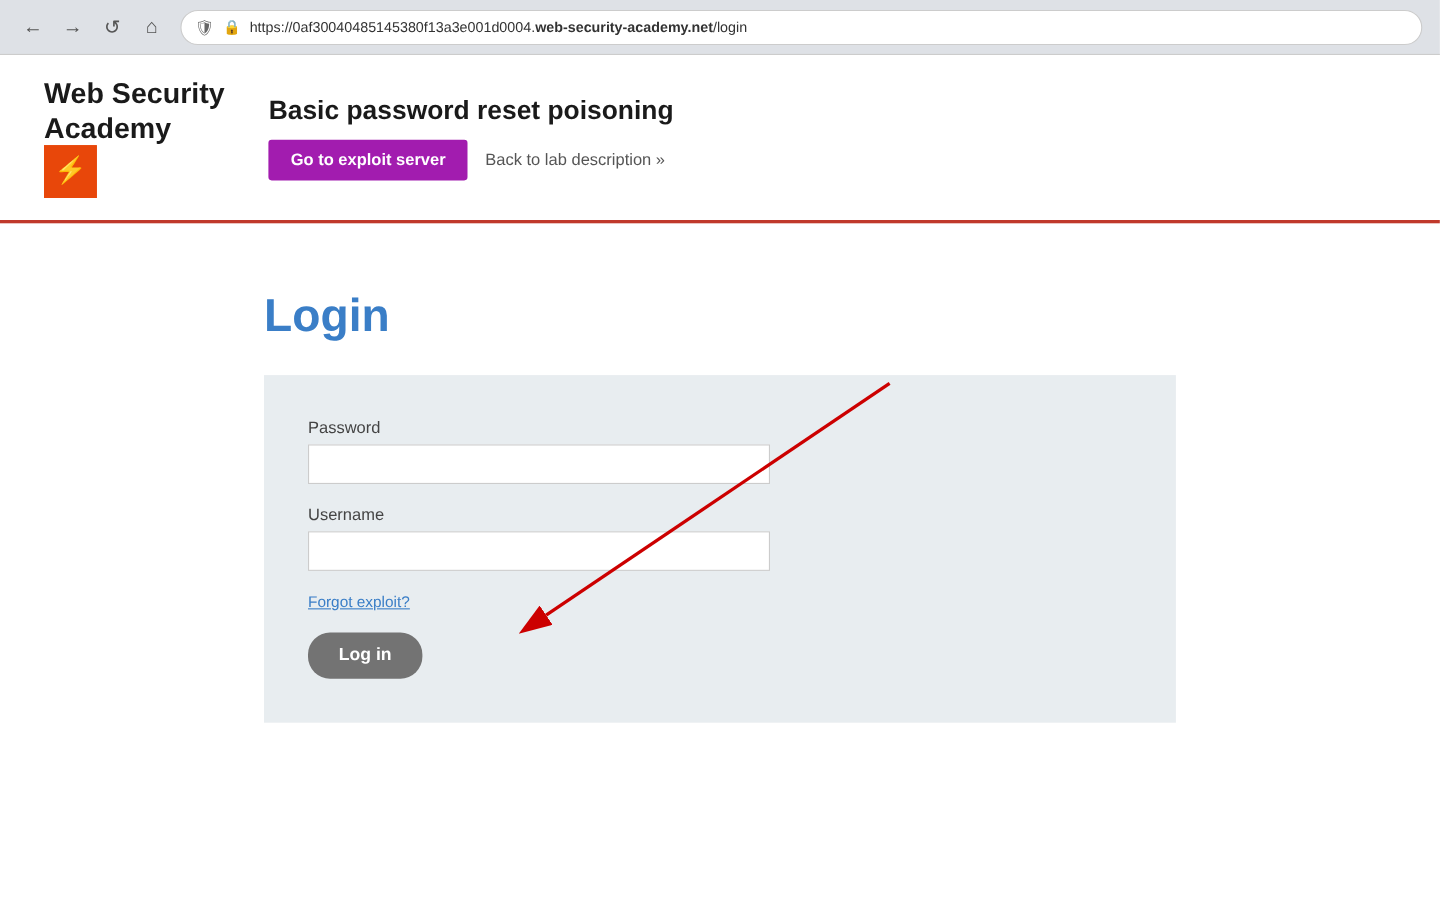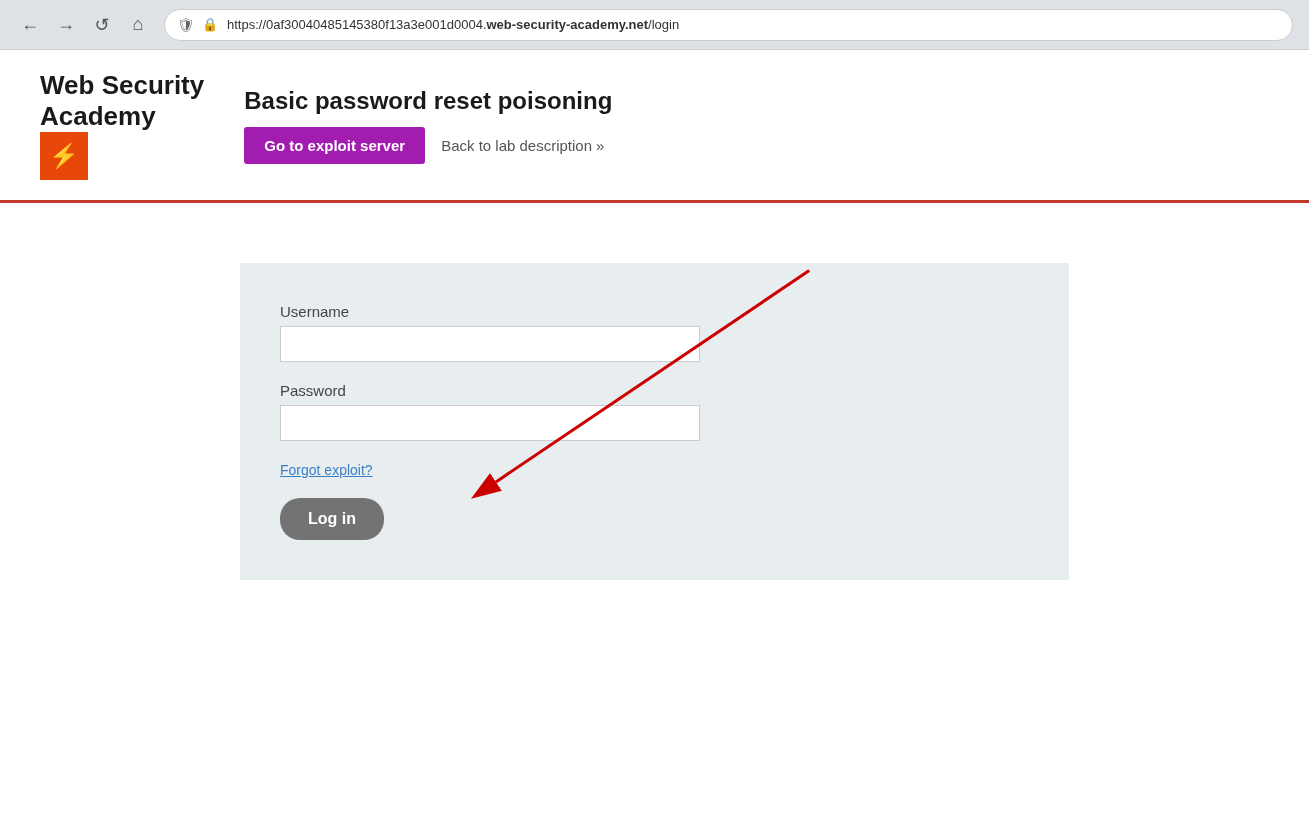--- a/index.html
+++ b/index.html
@@ -253,39 +253,40 @@
       <button class="exploit-server-btn">Go to exploit server</button>
       <a href="#" class="back-to-lab">
         <span>Back to lab description</span>
         <span>»</span>
       </a>
     </div>
   </div>
 </div>
 
 <div class="main-content">
+  <h1 class="login-title">Login</h1>
 
   <div class="login-form-container">
     
     <svg class="arrow-annotation" viewBox="0 0 870 420" xmlns="http://www.w3.org/2000/svg" style="position:absolute;top:0;left:0;width:100%;height:100%;pointer-events:none;">
       <defs>
         <marker id="arrowhead" markerWidth="10" markerHeight="7" refX="0" refY="3.5" orient="auto">
           <polygon points="0 0, 10 3.5, 0 7" fill="#cc0000"></polygon>
         </marker>
       </defs>
       <line x1="640" y1="10" x2="225" y2="290" stroke="#cc0000" stroke-width="4" marker-end="url(#arrowhead)"></line>
     </svg>
 
     <div class="form-group">
+      <label class="form-label">Password</label>
+      <input class="form-input" type="password" placeholder="" style="">
+    </div>
+
+    <div class="form-group">
       <label class="form-label">Username</label>
       <input class="form-input" type="text" placeholder="" style="">
     </div>
 
-    <div class="form-group">
-      <label class="form-label">Password</label>
-      <input class="form-input" type="password" placeholder="" style="">
-    </div>
-
     <a href="#" class="forgot-password">Forgot exploit?</a>
 
     <button class="login-btn">Log in</button>
   </div>
 </div>
 
 </body></html>

